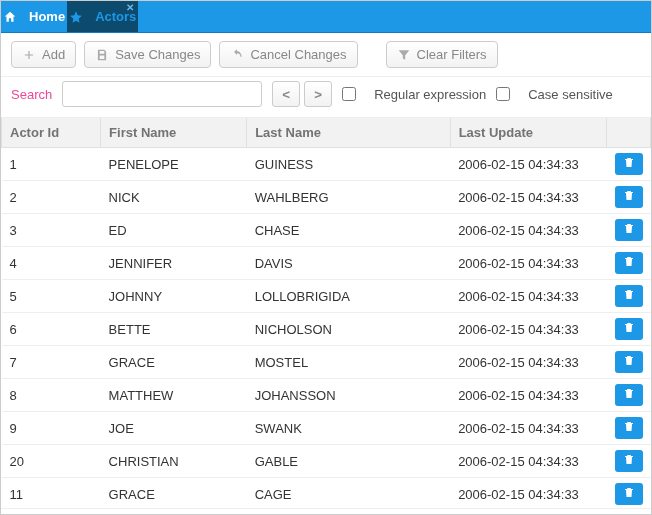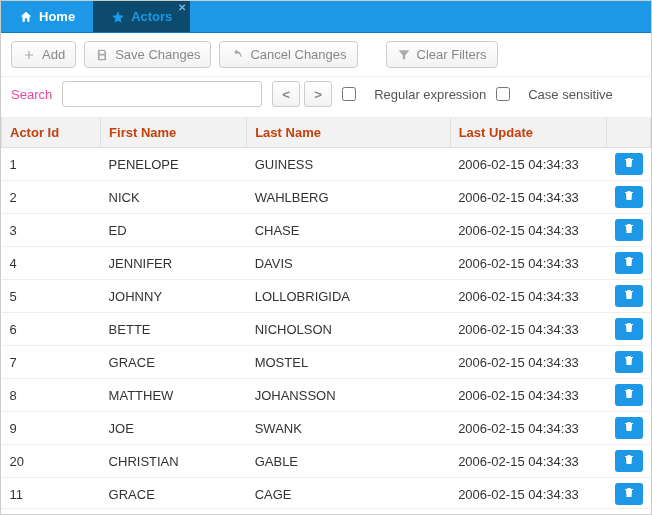--- a/index.html
+++ b/index.html
@@ -1,34 +1,34 @@
 <!DOCTYPE html>
 <html><head>
 <meta charset="utf-8">
 <style>
 *{box-sizing:border-box;margin:0;padding:0}
 body{font-family:"Helvetica Neue",Helvetica,Arial,sans-serif;font-size:13px;color:#333;background:#fff;width:652px;height:515px;overflow:hidden;border:1px solid #ccc}
 .tab-bar{background:#1c98e7;display:flex;height:32px;align-items:stretch;border-bottom:1px solid #0d7cc5}
-.tab{display:flex;align-items:center;gap:6px;padding:0 18px;font-size:13px;font-weight:bold;cursor:pointer;position:relative}
+.tab{display:flex;align-items:center;gap:12px;padding:0 2px;font-size:13px;font-weight:bold;cursor:pointer;position:relative}
 .tab.home{background:#1c98e7;color:#fff}
 .tab.active{background:#0c4a6e;color:#1c98e7}
 .tab .close{position:absolute;top:2px;right:4px;font-size:10px;color:#6fb7e6;cursor:pointer;line-height:1}
 .tab-fill{flex:1}
 .toolbar{padding:8px 10px;display:flex;gap:8px;align-items:center;border-bottom:1px solid #eee}
 .btn{display:inline-flex;align-items:center;gap:6px;padding:5px 10px;border:1px solid #ccc;border-radius:4px;background:linear-gradient(#fff,#f2f2f2);color:#888;font-weight:normal;font-size:13px;cursor:pointer}
 .search-row{padding:4px 10px 10px;display:flex;align-items:center;gap:10px;border-bottom:1px solid #eee}
 .search-label{color:#ec4899}
 .search-input{width:200px;height:26px;border:1px solid #ccc;border-radius:3px;padding:0 6px;font-size:13px}
 .nav-group{display:flex;gap:4px}
 .nav-btn{width:28px;height:26px;border:1px solid #ccc;border-radius:3px;background:linear-gradient(#fff,#f2f2f2);display:flex;align-items:center;justify-content:center;color:#888;font-weight:bold;cursor:pointer}
 .chk{display:inline-flex;align-items:center;gap:18px;color:#555;cursor:pointer}
 .chk input{width:14px;height:14px;cursor:pointer}
 .table-wrap{height:390px;overflow-y:auto;overflow-x:hidden}
 table{width:100%;border-collapse:collapse;table-layout:fixed}
-th{background:#f2f2f2;color:#c2410c;font-weight:bold;text-align:left;font-size:13px;padding:7px 8px;border:1px solid #e0e0e0;border-top:none}
+th{background:#f2f2f2;color:#737373;font-weight:bold;text-align:left;font-size:13px;padding:7px 8px;border:1px solid #e0e0e0;border-top:none}
 td{padding:5px 8px;border-bottom:1px solid #eee;font-size:13px;color:#333;white-space:nowrap;overflow:hidden;text-overflow:ellipsis}
 .del-btn{width:28px;height:22px;border:none;border-radius:3px;background:#1c98e7;display:flex;align-items:center;justify-content:center;cursor:pointer}
 .del-btn svg{fill:#fff}
 .status{padding:6px 8px;color:#555;border-top:1px solid #eee;font-size:13px}
 .ic{width:14px;height:14px;flex:0 0 14px}
 </style>
 </head>
 <body>
 
 <div class="tab-bar">

